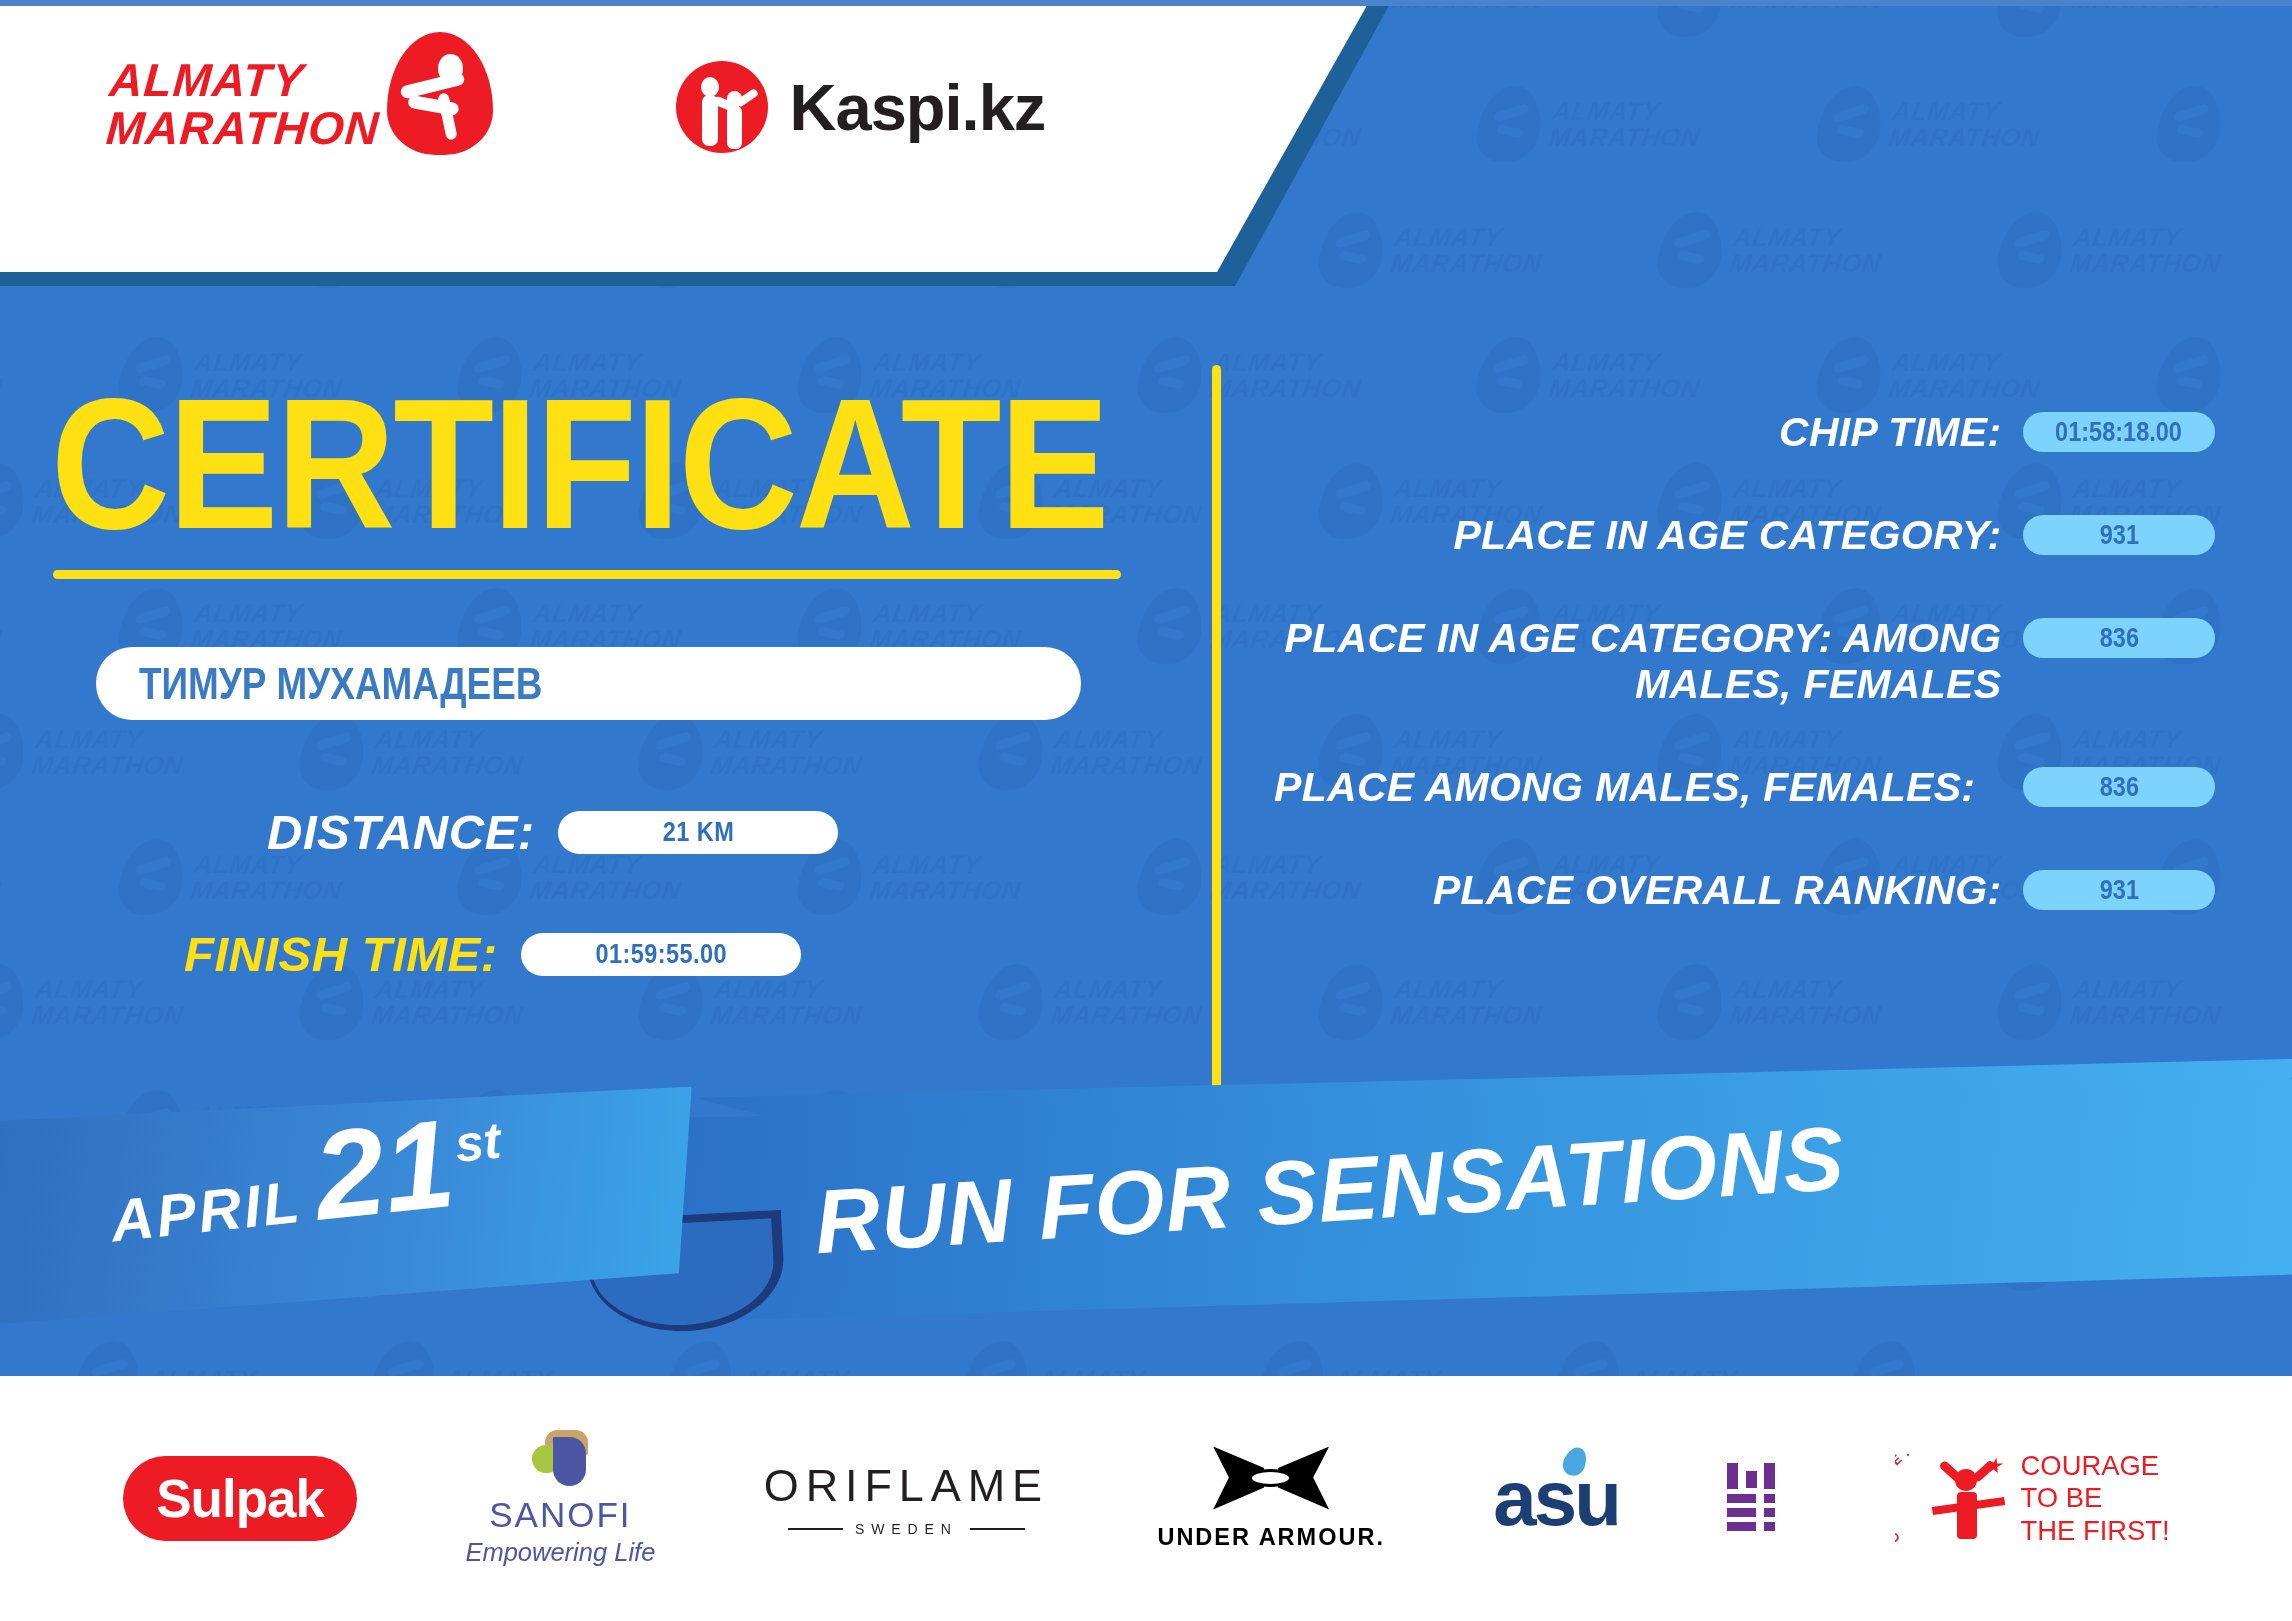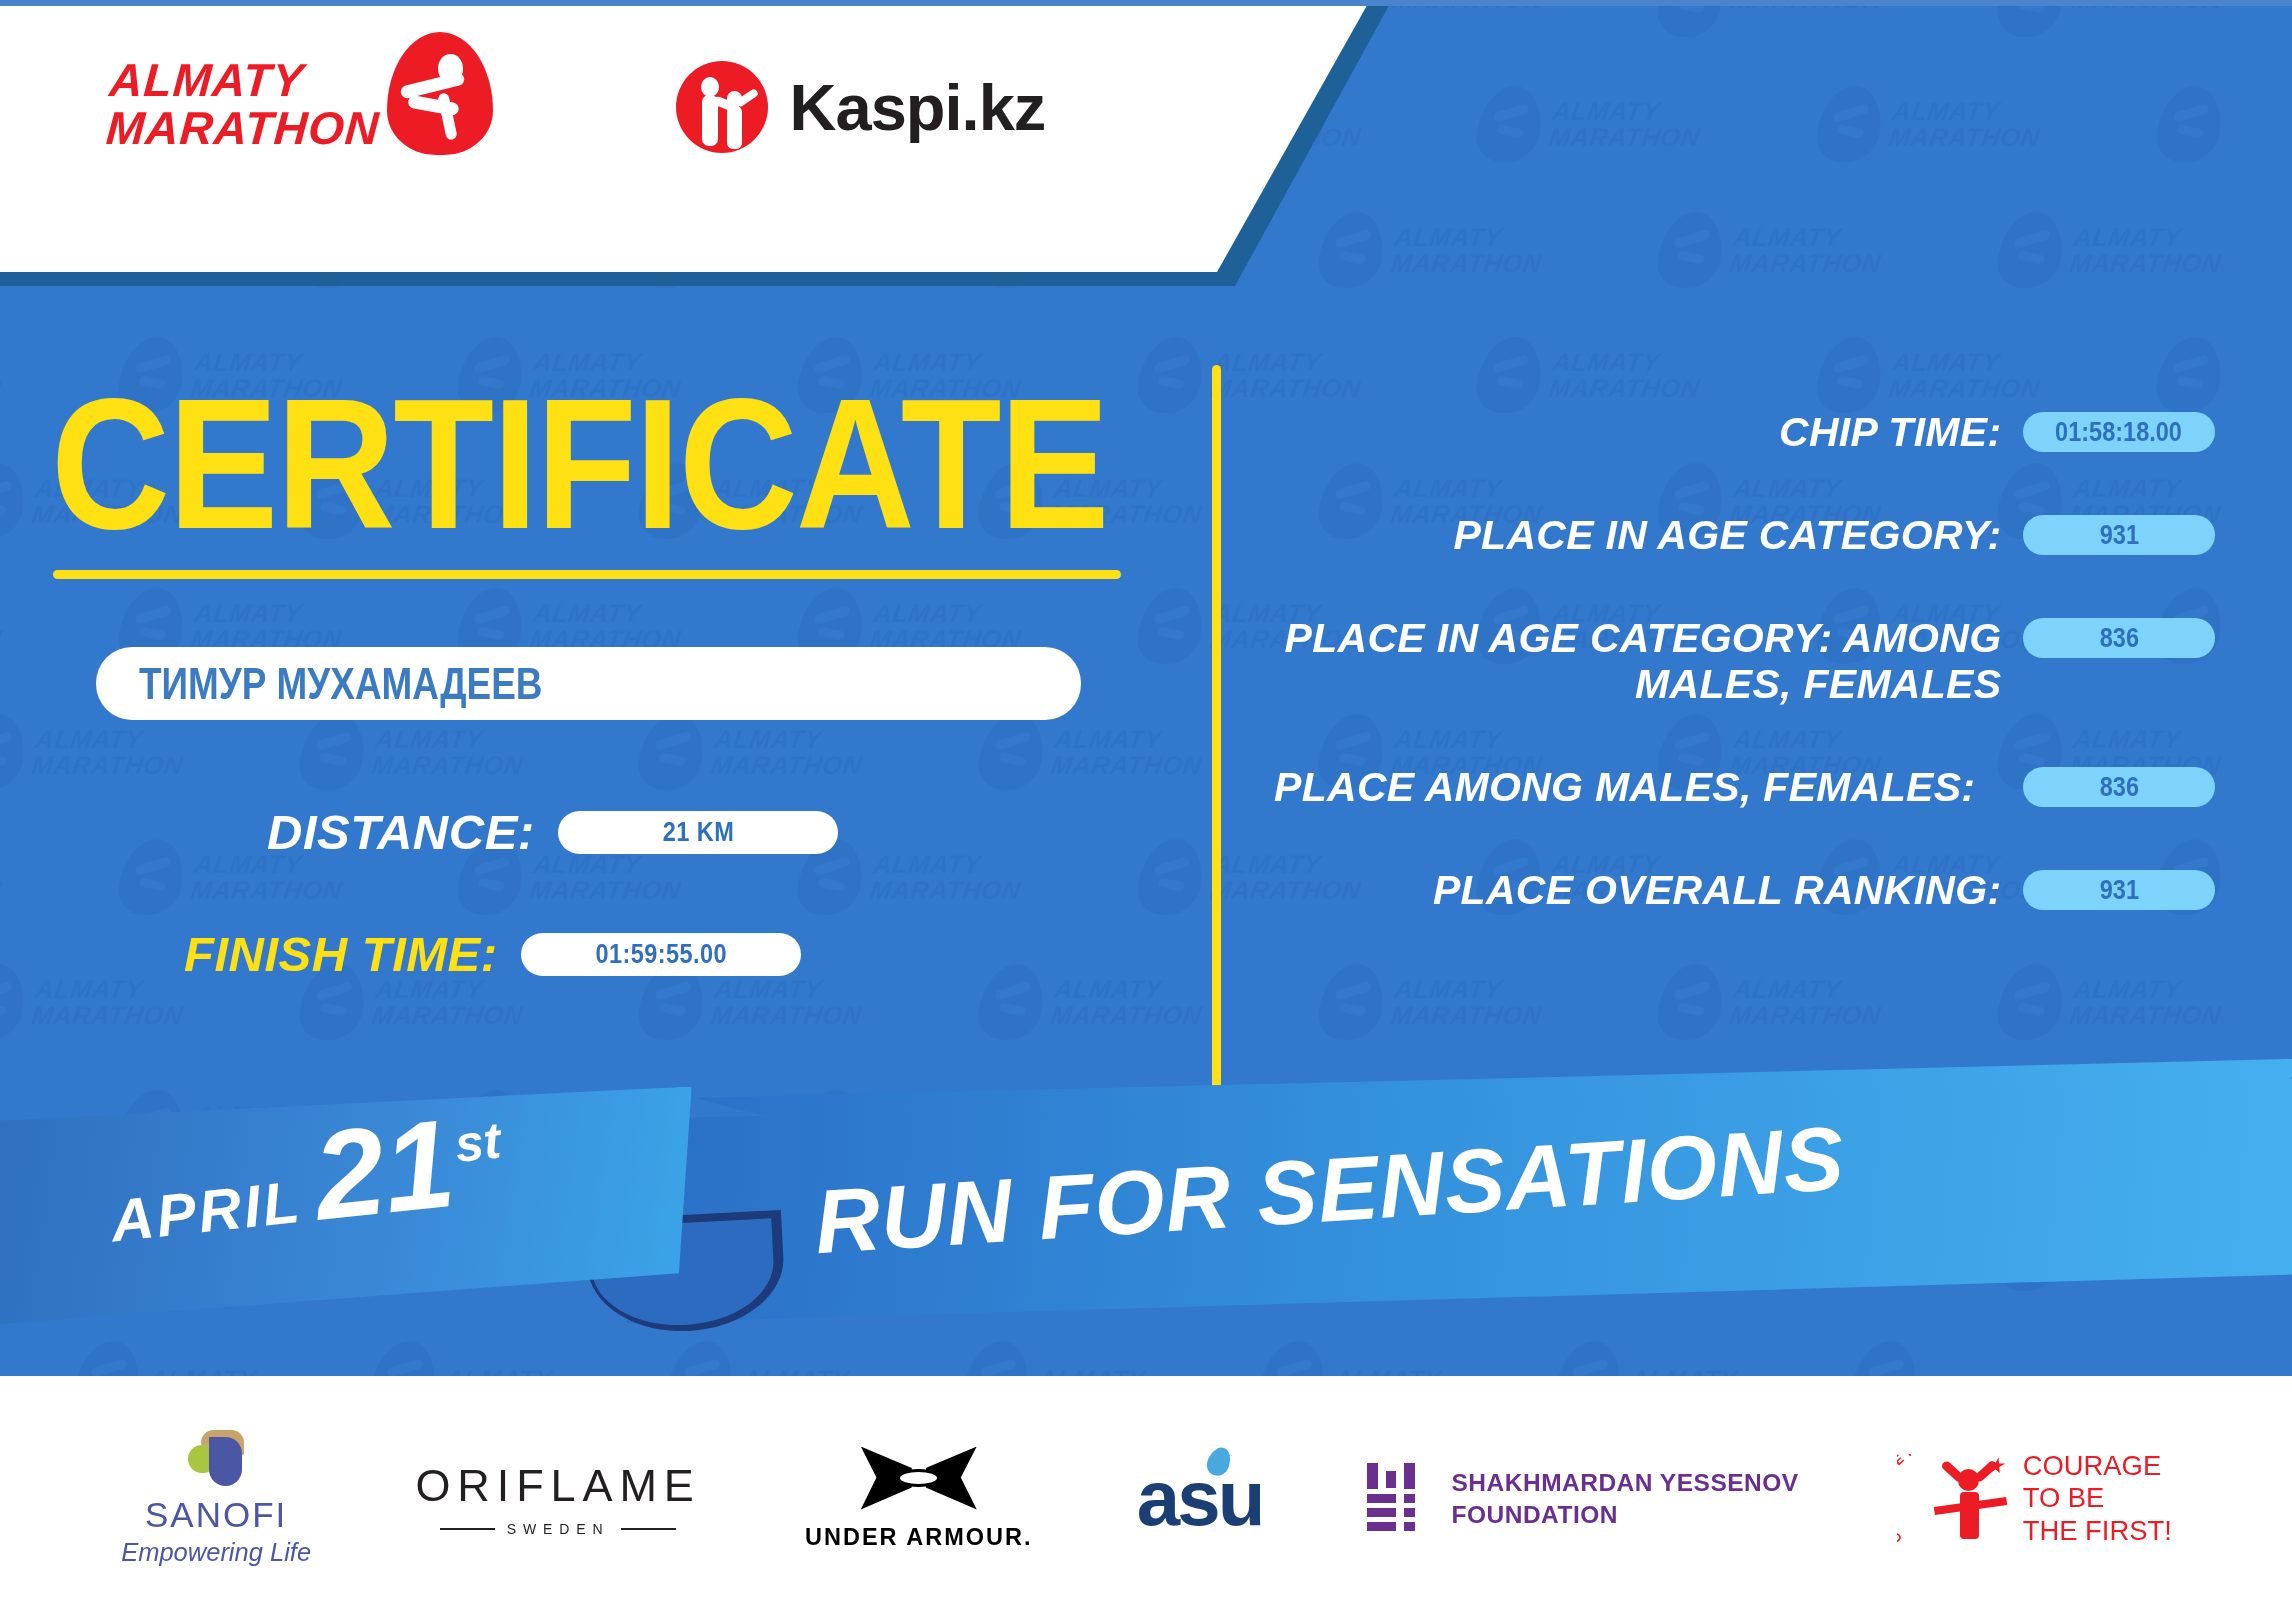--- a/index.html
+++ b/index.html
@@ -1055,20 +1055,25 @@
       <div class="date-month">APRIL</div>
       <div class="date-day">21</div>
       <div class="date-suffix">st</div>
     </div>
 
     <div class="slogan">RUN FOR SENSATIONS</div>
   </div>
 
   <div class="footer">
 
+    <div class="spon">
+      <div class="sulpak">
+        <span>Sulpak</span>
+      </div>
+    </div>
 
     <div class="spon">
       <div class="sanofi-mark">
         <i class="tan"></i>
           <i class="green"></i>
           <i class="blue"></i>
       </div>
       <div class="sanofi-name">SANOFI</div>
       <div class="sanofi-tag">Empowering Life</div>
     </div>
@@ -1104,24 +1109,20 @@
         <div class="yess-mark">
           <i style="left:0;top:0;width:10.8px;height:25.5px;"></i>
           <i style="left:18.6px;top:7.8px;width:10.8px;height:17.6px;"></i>
           <i style="left:37px;top:0;width:10.8px;height:25.5px;"></i>
           <i style="left:0;top:31px;width:29px;height:8.8px;"></i>
           <i style="left:37px;top:31px;width:10.8px;height:8.8px;"></i>
           <i style="left:0;top:45px;width:29px;height:8.8px;"></i>
           <i style="left:37px;top:45px;width:10.8px;height:8.8px;"></i>
           <i style="left:0;top:59px;width:29px;height:8.8px;"></i>
           <i style="left:37px;top:59px;width:10.8px;height:8.8px;"></i>
-        </div>
-        <div class="yess-name">
-          <div>SHAKHMARDAN YESSENOV</div>
-          <div>FOUNDATION</div>
         </div>
       </div>
     </div>
 
     <div class="spon">
       <div class="courage">
         <svg class="cf-arc" viewBox="0 0 96 96">
           <defs>
               <path id="arcp" d="M 6,86 A 52,52 0 0 1 78,8"></path>
             </defs>

